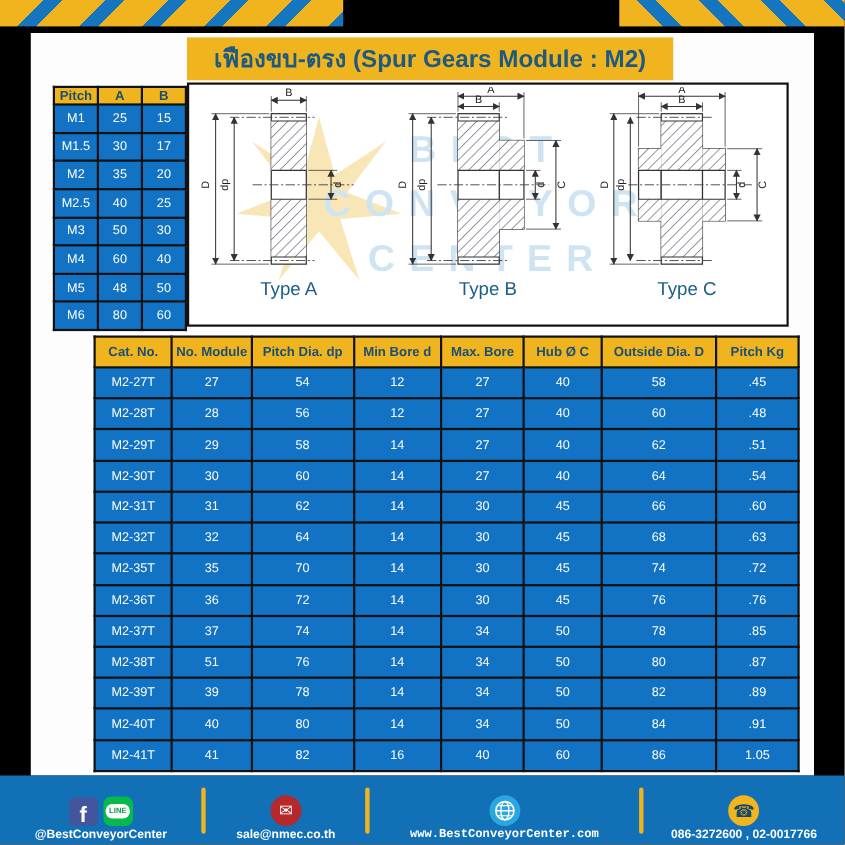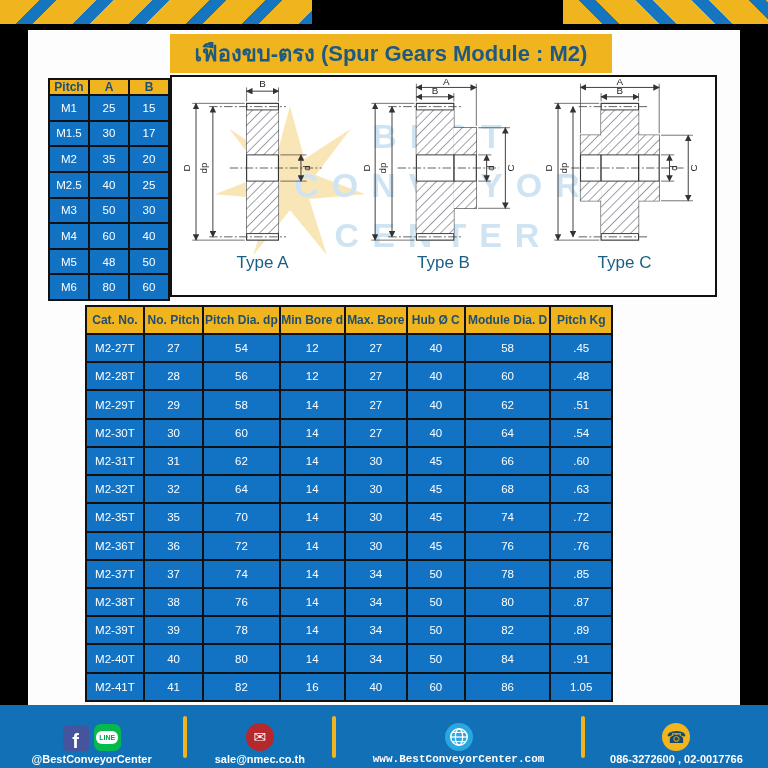--- a/index.html
+++ b/index.html
@@ -34,21 +34,21 @@
   .fig svg{width:168px;height:178px;}
   .fig .tlabel{color:#1b5e86;font-size:17px;font-weight:normal;margin-top:-4px;}
   .dim{stroke:#333;stroke-width:1;}
   .ext{stroke:#444;stroke-width:0.8;}
   .cl{stroke:#444;stroke-width:0.9;stroke-dasharray:9 2.5 2 2.5;}
   .shape{fill:#fff;stroke:#333;stroke-width:1.2;}
   .iline{stroke:#333;stroke-width:1;}
   .dimtxt{font-size:10.5px;fill:#222;font-family:"Liberation Sans",sans-serif;}
 
   
-  .mtable{position:absolute;left:57px;top:275px;width:528px;height:397px;border-collapse:collapse;table-layout:fixed;}
+  .mtable{position:absolute;left:57px;top:275px;width:642px;height:397px;border-collapse:collapse;table-layout:fixed;}
   .mtable th,.mtable td{border:2px solid #111;text-align:center;padding:0;}
   .mtable th{background:#f0b41f;color:#1d4f74;font-size:12px;font-weight:bold;height:26px;}
   .mtable td{background:#1273c4;color:#fff;font-size:11.5px;}
 
   
   .footer{position:absolute;left:0;bottom:0;width:768px;height:63px;background:#1170b6;
           display:flex;align-items:center;}
   .fsec{display:flex;flex-direction:column;align-items:center;justify-content:flex-end;height:60px;padding-bottom:3px;}
   .fsec .ftext{color:#fff;font-weight:bold;font-size:11px;white-space:nowrap;}
   .fdiv{width:4px;height:42px;background:#f0b41f;border-radius:2px;}
@@ -300,26 +300,26 @@
           <col style="width:14.5%">
           <col style="width:12.4%">
         <col style="width:11.8%">
           <col style="width:11%">
           <col style="width:16.3%">
           <col style="width:11.7%">
       </colgroup>
       <thead>
         <tr>
           <th>Cat. No.</th>
-          <th>No. Pitch</th>
+          <th>No. Module</th>
           <th>Pitch Dia. dp</th>
           <th>Min Bore d</th>
           <th>Max. Bore</th>
           <th>Hub Ø C</th>
-          <th>Module Dia. D</th>
+          <th>Outside Dia. D</th>
           <th>Pitch Kg</th>
         </tr>
       </thead>
       <tbody>
 
           <tr>
             <td>M2-27T</td>
             <td>27</td>
             <td>54</td>
             <td>12</td>
@@ -414,21 +414,21 @@
             <td>74</td>
             <td>14</td>
             <td>34</td>
             <td>50</td>
             <td>78</td>
             <td>.85</td>
           </tr>
 
           <tr>
             <td>M2-38T</td>
-            <td>38</td>
+            <td>51</td>
             <td>76</td>
             <td>14</td>
             <td>34</td>
             <td>50</td>
             <td>80</td>
             <td>.87</td>
           </tr>
 
           <tr>
             <td>M2-39T</td>

